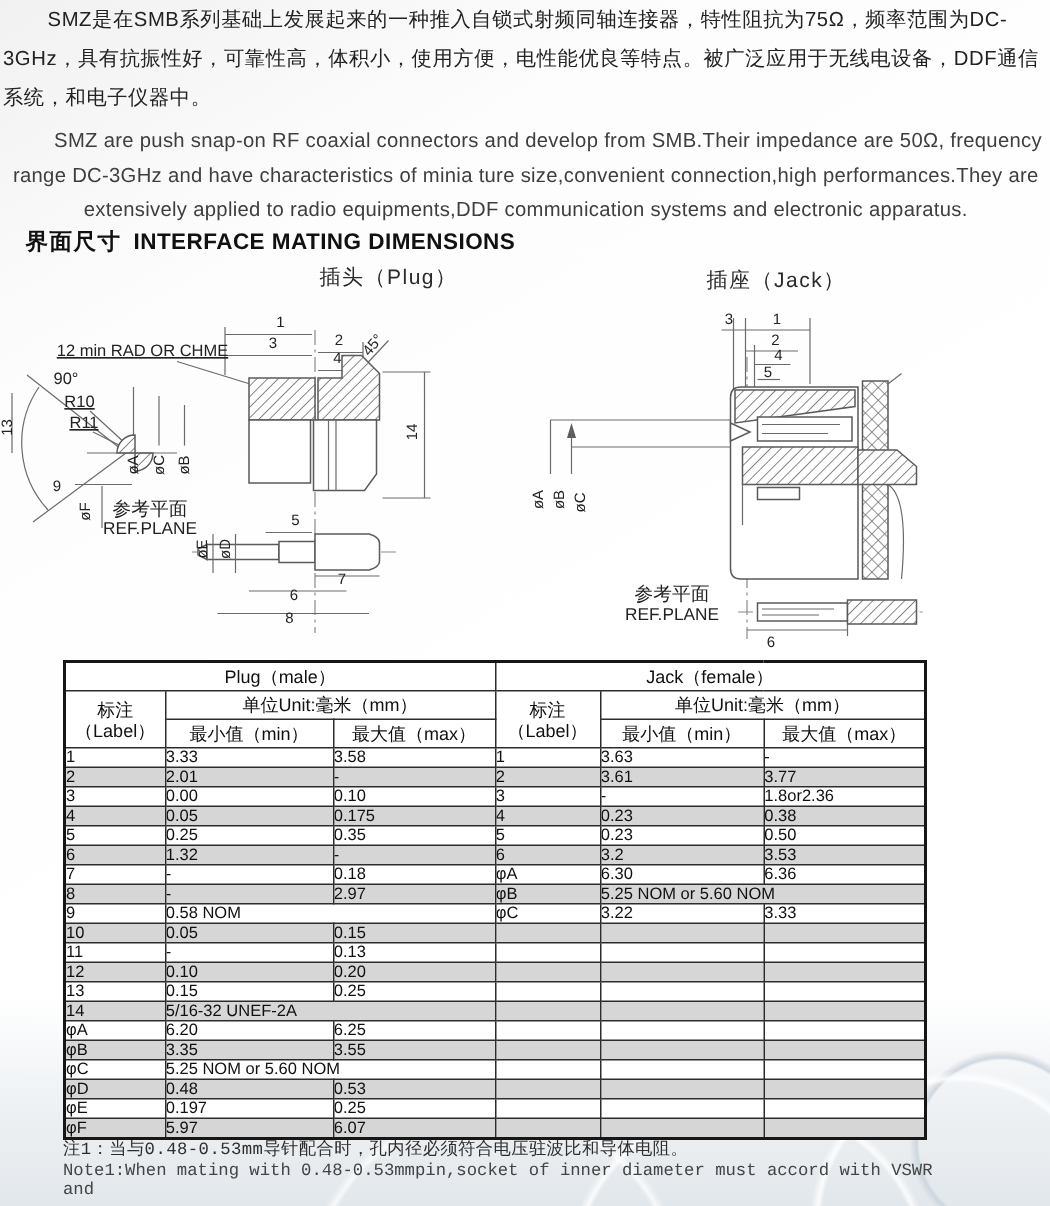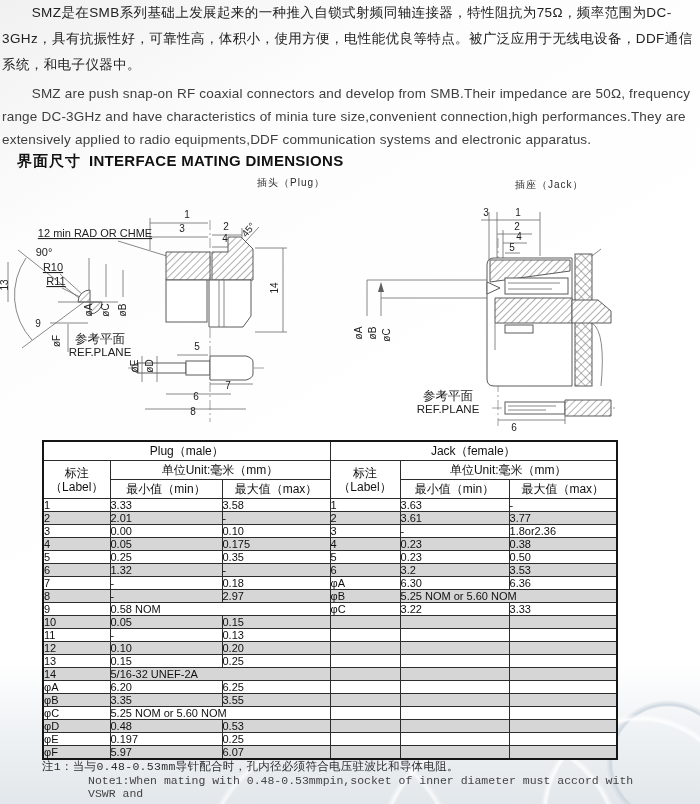--- a/index.html
+++ b/index.html
@@ -17,28 +17,28 @@
       radial-gradient(circle at 668px 98px, rgba(205,214,222,0) 55px, rgba(203,212,221,.9) 57px, rgba(203,212,221,0) 62px),
       radial-gradient(circle at 330px 200px, rgba(255,255,255,0) 120px, rgba(255,255,255,.7) 123px, rgba(255,255,255,0) 128px),
       linear-gradient(180deg, rgba(235,239,242,0) 0%, rgba(228,233,237,.55) 45%, #e2e7eb 100%);
   }
   .intro-zh{
     position:absolute;left:2px;top:0;width:697px;margin:0;
     font-size:13.5px;line-height:26px;text-indent:2.2em;letter-spacing:.4px;color:#222;
   }
   .intro-en{
     position:absolute;left:2px;top:82px;width:697px;margin:0;
-    font-size:13.5px;line-height:23px;text-indent:2.2em;color:#3e3e3e;letter-spacing:.2px;
+    font-size:13.5px;line-height:23px;text-indent:2.2em;color:#3e3e3e;letter-spacing:.2px;text-align:center;
   }
   .section-heading{
     position:absolute;left:17px;top:152px;margin:0;
     font-size:15px;font-weight:bold;color:#111;letter-spacing:.3px;text-align:center;
   }
   .section-heading .zh{margin-right:8px;letter-spacing:1px;}
-  .sub{position:absolute;font-size:10px;color:#2a2a2a;letter-spacing:1px;margin-left:44px;}
+  .sub{position:absolute;font-size:14px;color:#2a2a2a;letter-spacing:1px;}
   .sub-plug{left:213px;top:176px;}
   .sub-jack{left:471px;top:178px;text-align:center;}
   svg.drawing{position:absolute;left:0;top:190px;}
   .sw{stroke:#5a5a5a;stroke-width:1;fill:#ffffff;}
   .h{stroke:#5a5a5a;stroke-width:1;fill:url(#hat);}
   .xh{stroke:#5a5a5a;stroke-width:1;fill:url(#xhat);}
   .d{stroke:#6a6a6a;stroke-width:.8;fill:none;}
   .cl{stroke:#8a8a8a;stroke-width:.8;fill:none;stroke-dasharray:10 3 2 3;}
   .dim-table{
     position:absolute;left:42px;top:440px;width:574px;
@@ -47,21 +47,21 @@
   }
   .dim-table th,.dim-table td{
     border:1px solid #2c2c2c;padding:0;font-weight:normal;
     height:12px;line-height:12px;overflow:hidden;white-space:nowrap;
   }
   .dim-table thead th{font-size:12px;height:18px;line-height:18px;}
   .dim-table thead th.lblhead{line-height:14px;margin-left:36px;}
   .dim-table tr.shade td{background:#d6d6d6;}
   .notes{position:absolute;left:42px;top:760px;width:600px;font-size:11.5px;color:#2e2e2e;font-family:Liberation Mono, monospace;}
   .notes .zh{line-height:14px;letter-spacing:.3px;}
-  .notes .en{line-height:13px;color:#444;margin-left:46px;}
+  .notes .en{line-height:13px;color:#444;}
 </style>
 </head>
 <body>
 
 <div class="bg-decor"></div>
 
 <p class="intro-zh">SMZ是在SMB系列基础上发展起来的一种推入自锁式射频同轴连接器，特性阻抗为75Ω，频率范围为DC-3GHz，具有抗振性好，可靠性高，体积小，使用方便，电性能优良等特点。被广泛应用于无线电设备，DDF通信系统，和电子仪器中。</p>
 <p class="intro-en">SMZ are push snap-on RF coaxial connectors and develop from SMB.Their impedance are 50Ω, frequency range DC-3GHz and have characteristics of minia ture size,convenient connection,high performances.They are extensively applied to radio equipments,DDF communication systems and electronic apparatus.</p>
 
 <h2 class="section-heading"><span class="zh">界面尺寸</span><span class="en">INTERFACE MATING DIMENSIONS</span></h2>

